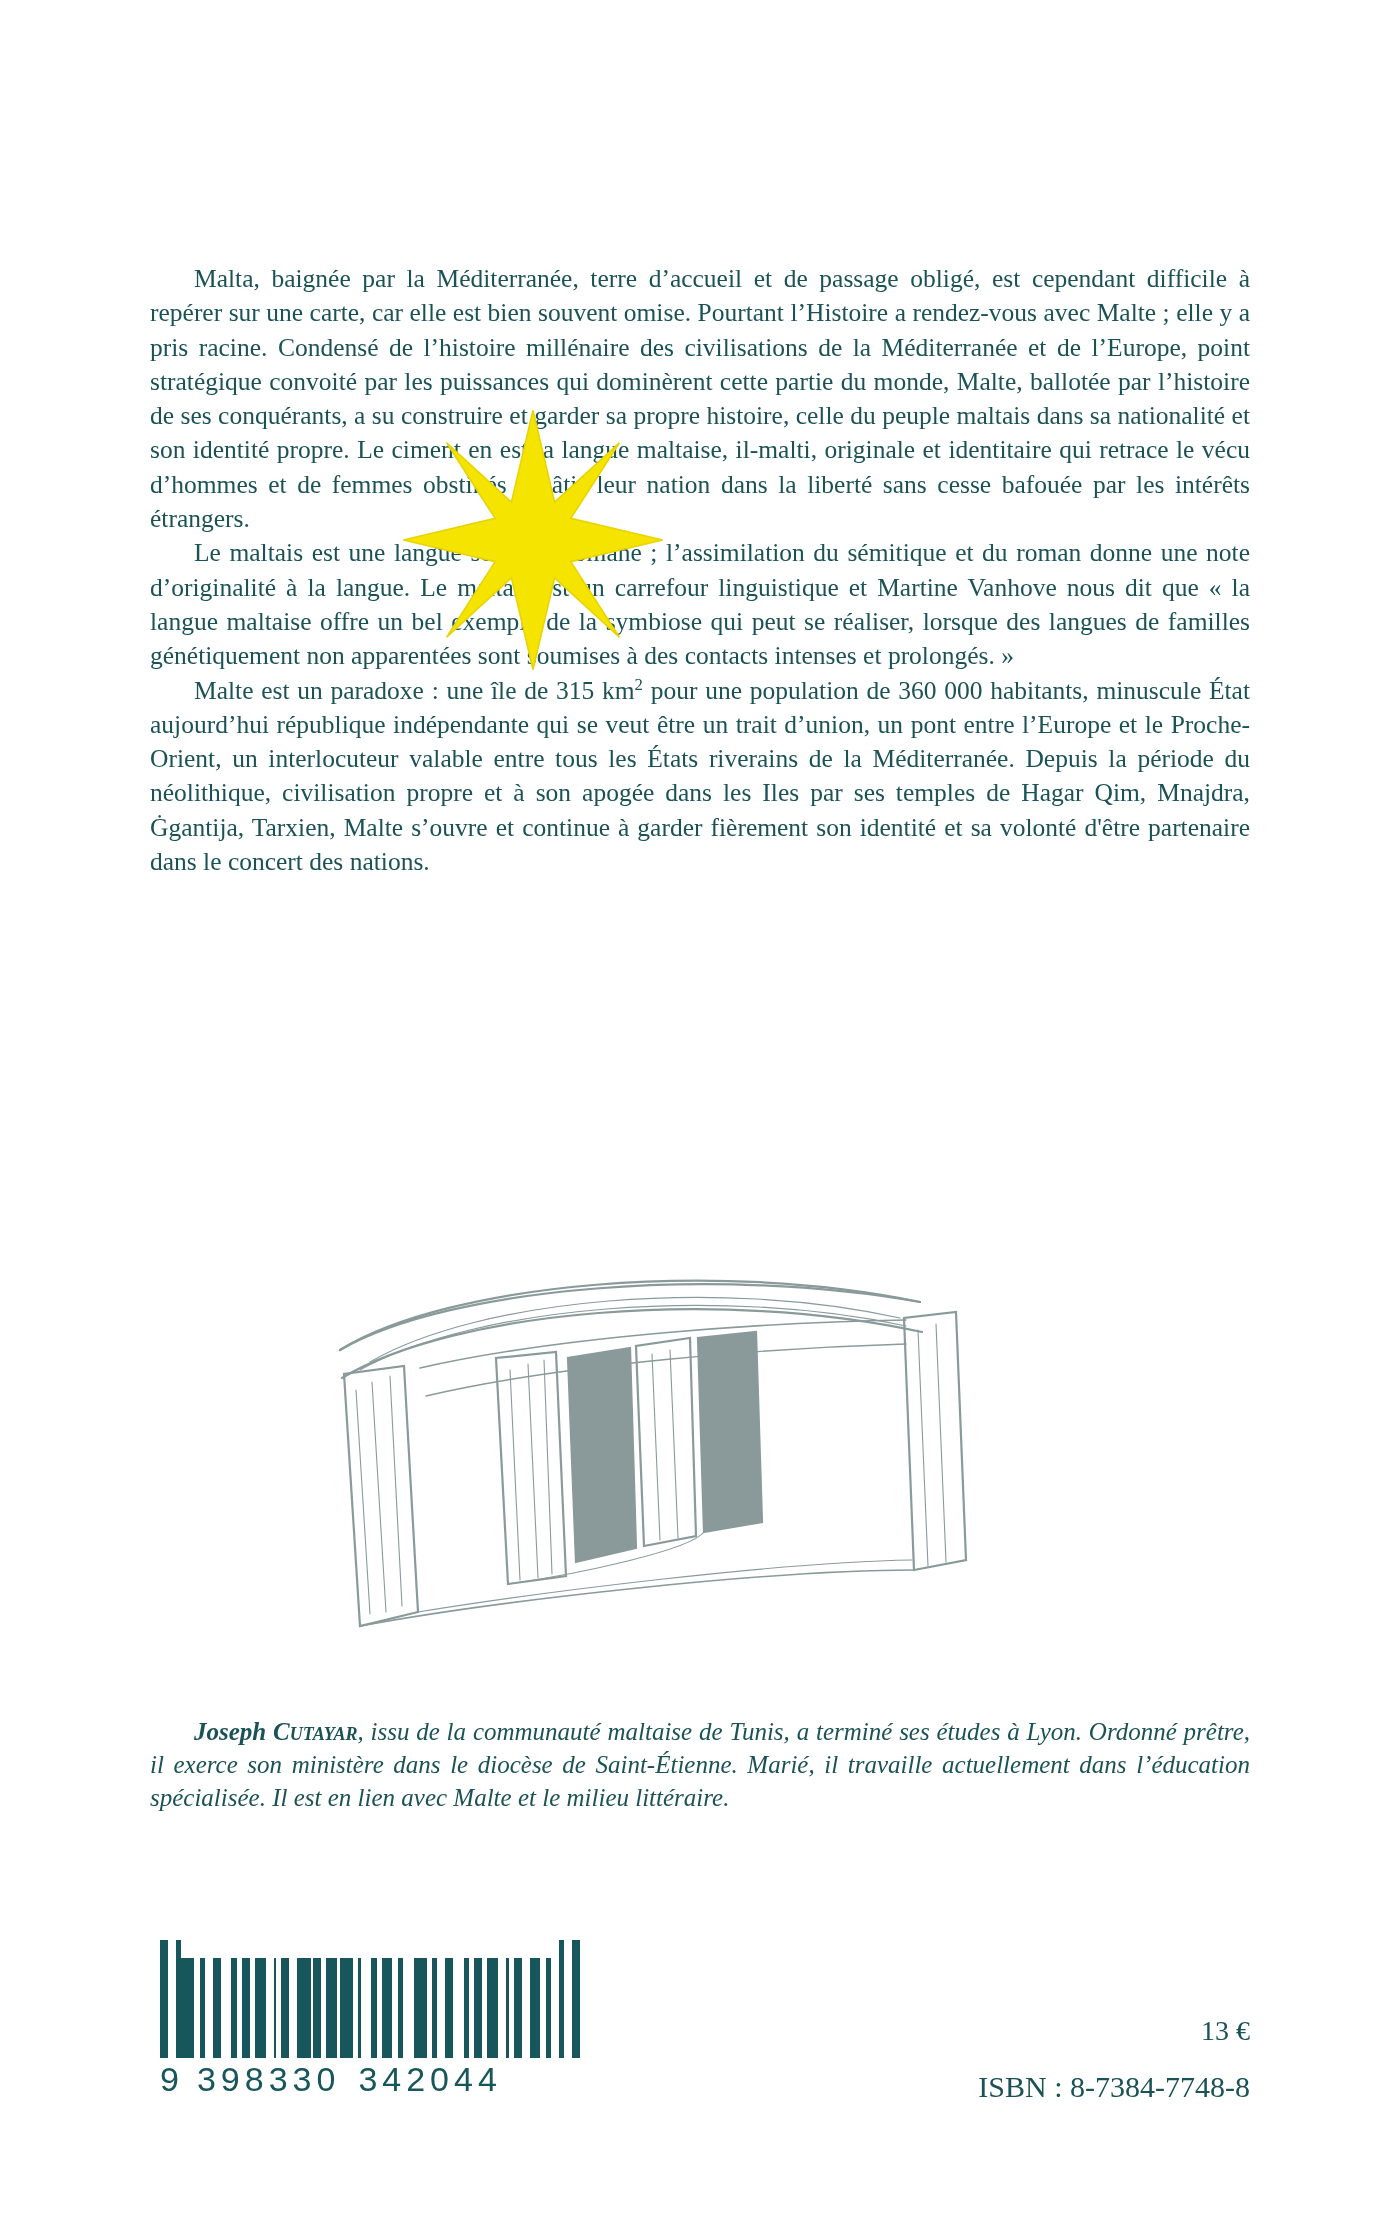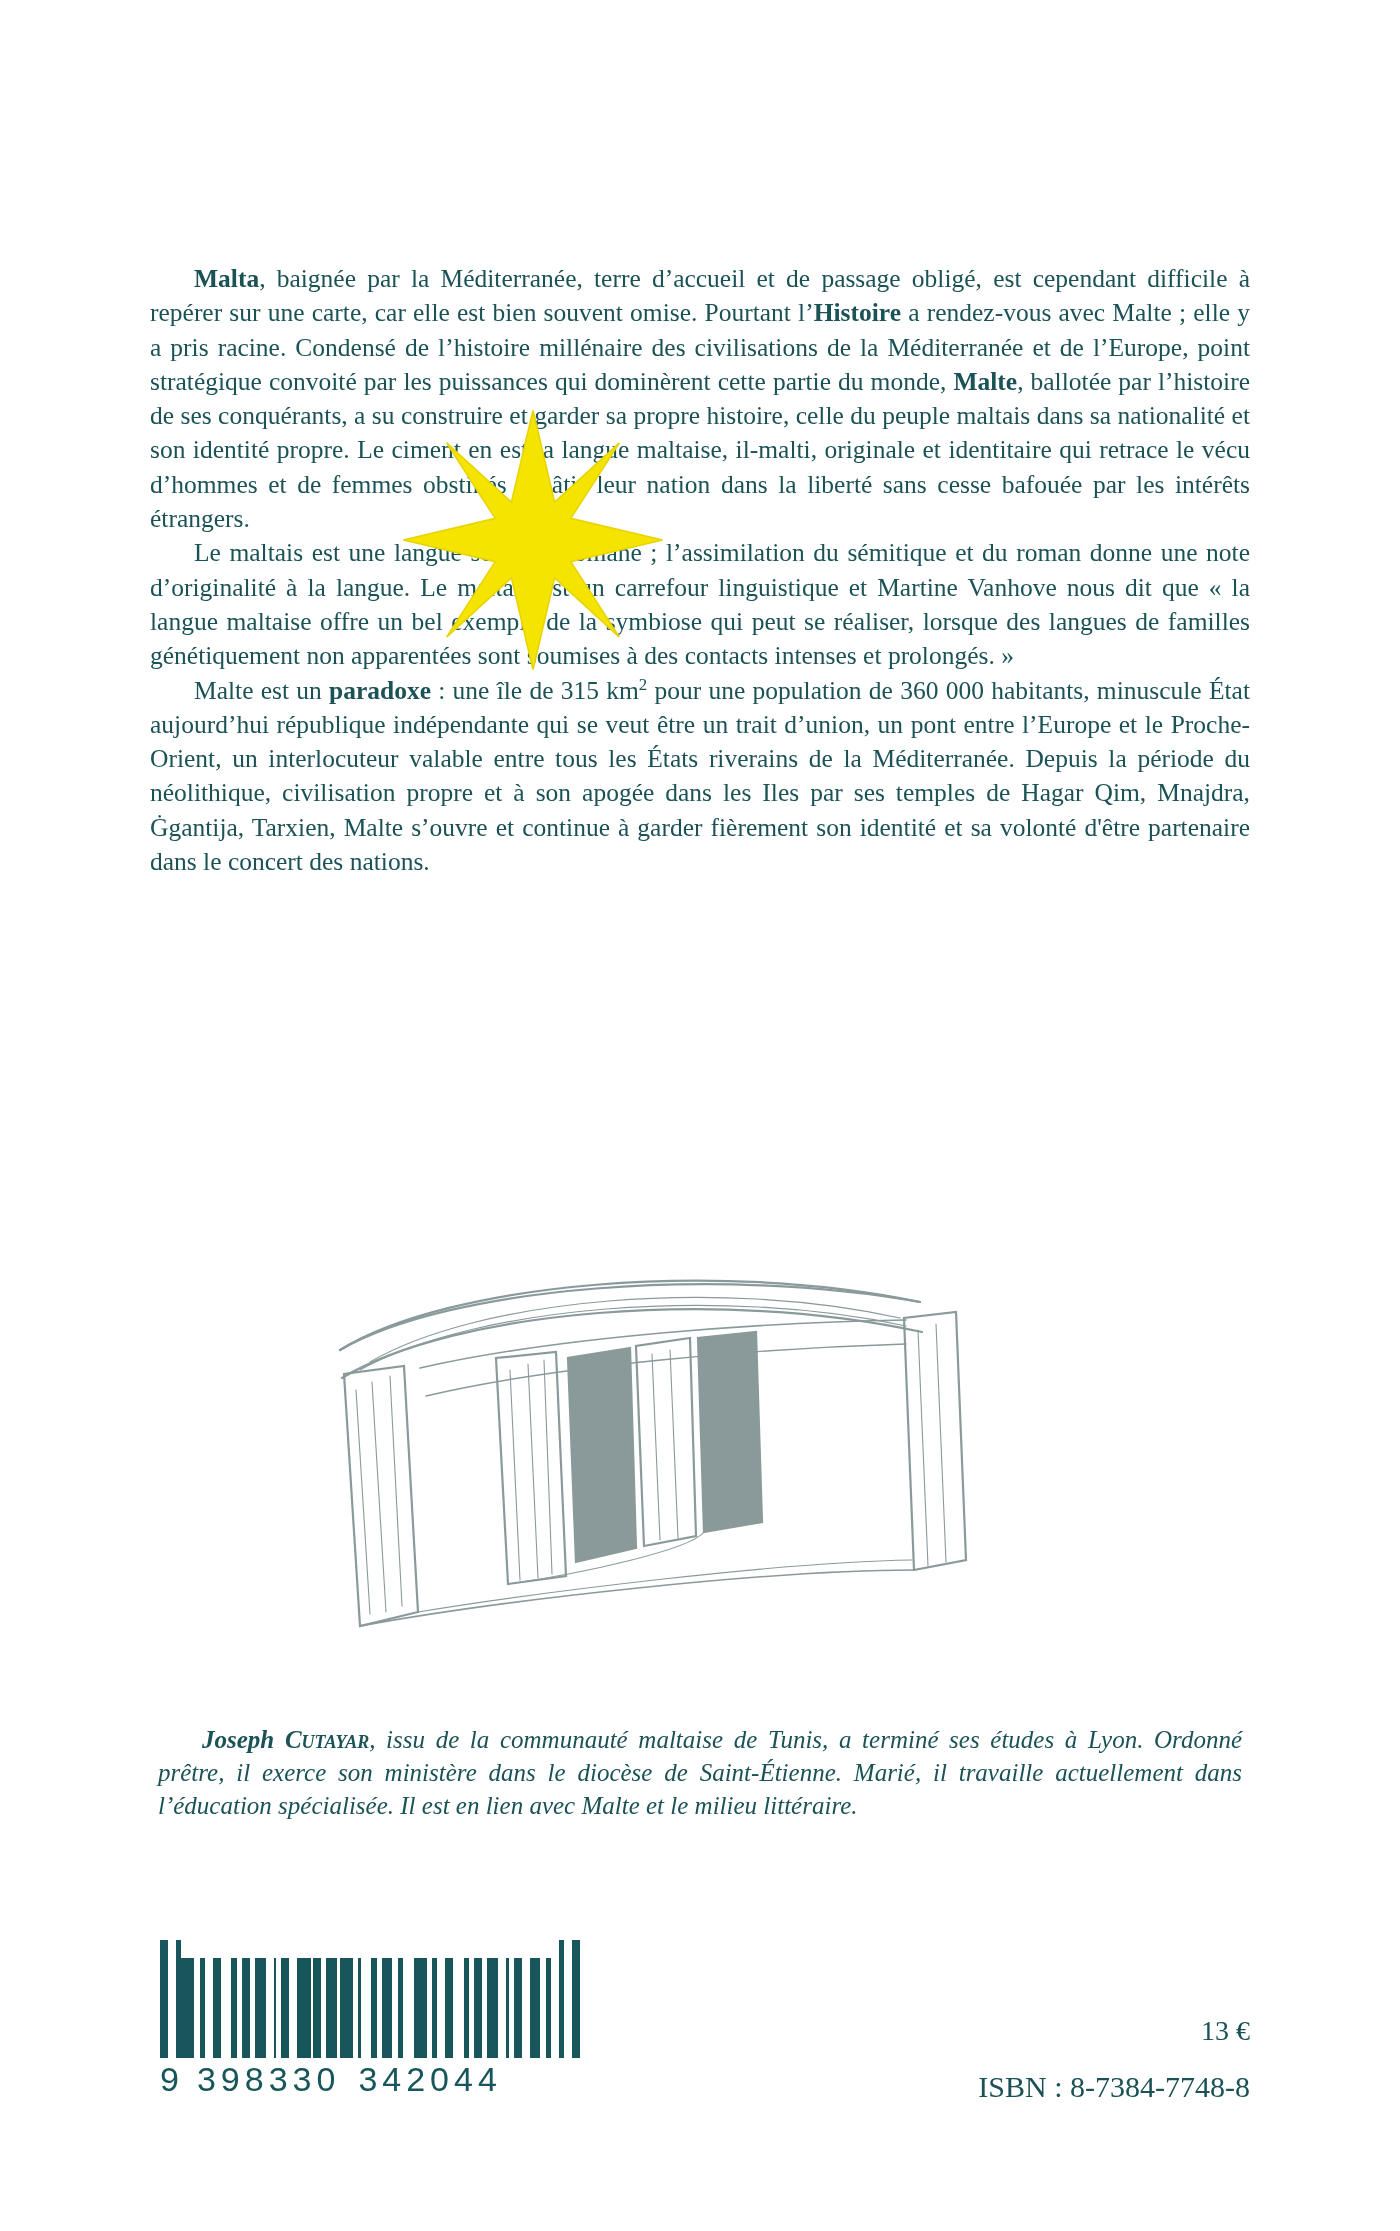--- a/index.html
+++ b/index.html
@@ -46,21 +46,21 @@
     font-size: 25.5px;
     line-height: 34.3px;
     text-align: justify;
     color: #1b5256;
   }
   .blurb p {
     margin: 0;
     text-indent: 44px;
   }
   .blurb p.first { text-indent: 44px; }
-  .blurb b { font-weight: bold; }
+  .blurb b { font-weight: normal; }
   sup { font-size: 0.66em; vertical-align: super; line-height: 0; }
 
   
   .star-wrap {
     position: absolute;
     left: 398px;
     top: 405px;
     width: 270px;
     height: 270px;
     pointer-events: none;
@@ -80,21 +80,21 @@
     position: absolute;
     left: 150px;
     top: 1715px;
     width: 1100px;
     font-size: 25px;
     line-height: 33px;
     font-style: italic;
     text-align: justify;
     color: #1b5256;
   }
-  .bio p { margin: 8px; text-indent: 44px; }
+  .bio p { margin: 0; text-indent: 44px; }
   .bio .name { font-weight: bold; font-style: italic; }
   .bio .smallcaps { font-variant: small-caps; font-weight: bold; }
 
   
   .barcode-block {
     position: absolute;
     left: 160px;
     top: 1940px;
     width: 420px;
   }

